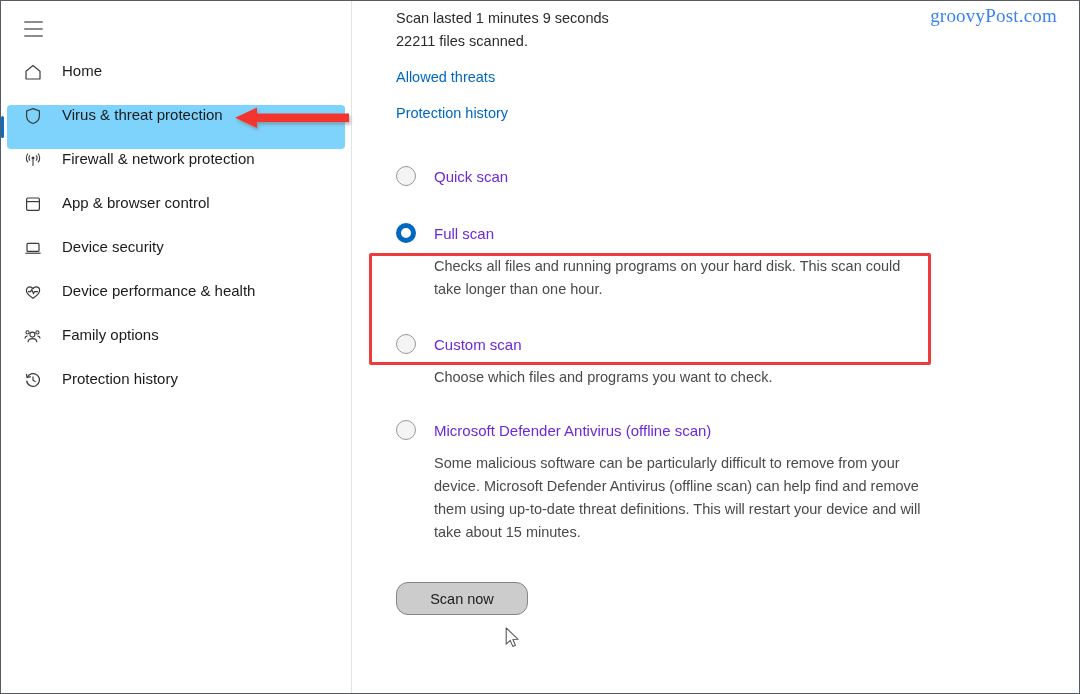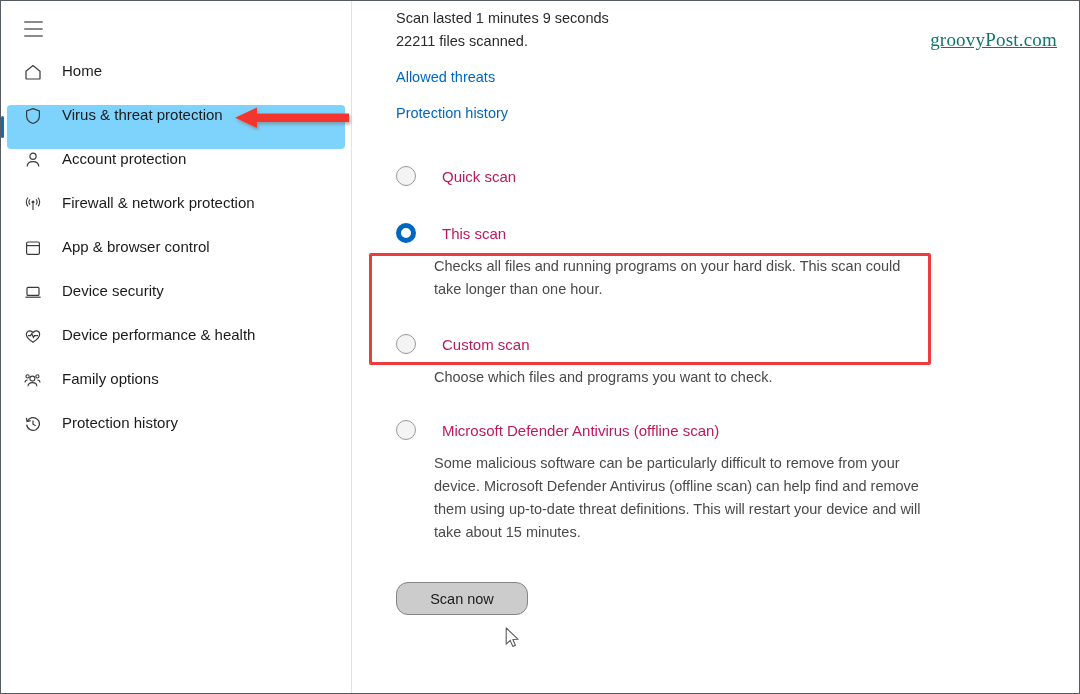--- a/index.html
+++ b/index.html
@@ -99,28 +99,27 @@
   
   #main {
     flex: 1 1 auto;
     position: relative;
     padding: 0 0 0 44px;
     overflow: hidden;
   }
 
   .watermark {
     position: absolute;
-    top: 28px;
+    top: 4px;
     right: 22px;
     font-family: "Liberation Serif", serif;
     font-size: 19px;
-    color: #0f766e;
+    color: #3b82f6;
     letter-spacing: 0.2px;
     white-space: nowrap;
-    text-decoration: underline;
   }
 
   .scan-stats {
     margin-top: -4px;
     padding-top: 6px;
   }
   .stat-line {
     font-size: 14.5px;
     line-height: 23px;
     color: #2b2b2b;
@@ -173,23 +172,23 @@
     content: "";
     position: absolute;
     left: 0; top: 0;
     width: 20px; height: 20px;
     border-radius: 50%;
     border: 5px solid #0067c0;
     background: #ffffff;
     box-sizing: border-box;
   }
   .option-label {
-    margin-left: 26px;
+    margin-left: 18px;
     font-size: 15px;
-    color: #be185d;
+    color: #6d28d9;
     white-space: nowrap;
   }
   .option-desc {
     margin: 7px 0 0 38px;
     font-size: 14.5px;
     line-height: 23px;
     color: #4a4a4a;
     max-width: 500px;
   }
   .option-desc.narrow { max-width: 490px; }
@@ -269,29 +268,20 @@
 
       <div class="nav-item selected">
         <span class="nav-icon">
           <svg width="20" height="20" viewBox="0 0 20 20" fill="none" stroke="currentColor" stroke-width="1.2">
             <path d="M10 2.6 L16.4 5 V10 C16.4 13.6 13.6 16.3 10 17.5 C6.4 16.3 3.6 13.6 3.6 10 V5 Z"></path>
           </svg>
         </span>
         <span class="nav-label">Virus &amp; threat protection</span>
       </div>
 
-      <div class="nav-item">
-        <span class="nav-icon">
-          <svg width="20" height="20" viewBox="0 0 20 20" fill="none" stroke="currentColor" stroke-width="1.2">
-            <circle cx="10" cy="6.3" r="3.1"></circle>
-            <path d="M4.2 16.6 C4.2 13.4 6.8 11.6 10 11.6 C13.2 11.6 15.8 13.4 15.8 16.6"></path>
-          </svg>
-        </span>
-        <span class="nav-label">Account protection</span>
-      </div>
 
       <div class="nav-item">
         <span class="nav-icon">
           <svg width="20" height="20" viewBox="0 0 20 20" fill="none" stroke="currentColor" stroke-width="1.1">
             <circle cx="10" cy="8" r="1.5" fill="currentColor" stroke="none"></circle>
             <path d="M10 9.6 V16"></path>
             <path d="M7 5.4 A4 4 0 0 0 7 10.6"></path>
             <path d="M13 5.4 A4 4 0 0 1 13 10.6"></path>
             <path d="M5 3.6 A6.6 6.6 0 0 0 5 12.4"></path>
             <path d="M15 3.6 A6.6 6.6 0 0 1 15 12.4"></path>
@@ -379,21 +369,21 @@
       <div class="option">
         <div class="option-head">
           <span class="radio"></span>
           <span class="option-label">Quick scan</span>
         </div>
       </div>
 
       <div class="option" style="margin-top:27px;">
         <div class="option-head">
           <span class="radio checked"></span>
-          <span class="option-label">This scan</span>
+          <span class="option-label">Full scan</span>
         </div>
         <div class="option-desc narrow">Checks all files and running programs on your hard disk. This scan could take longer than one hour.</div>
       </div>
 
       <div class="option" style="margin-top:28px;">
         <div class="option-head">
           <span class="radio"></span>
           <span class="option-label">Custom scan</span>
         </div>
         <div class="option-desc">Choose which files and programs you want to check.</div>

